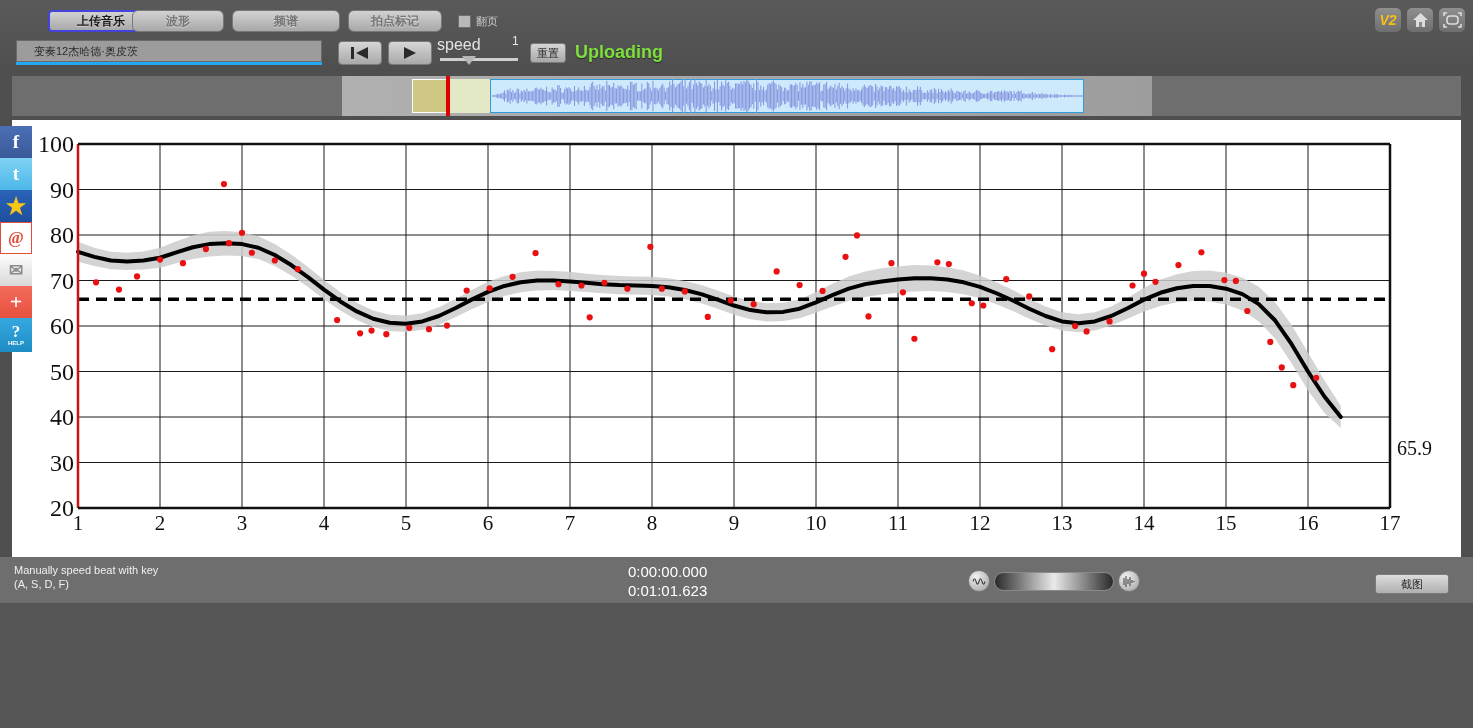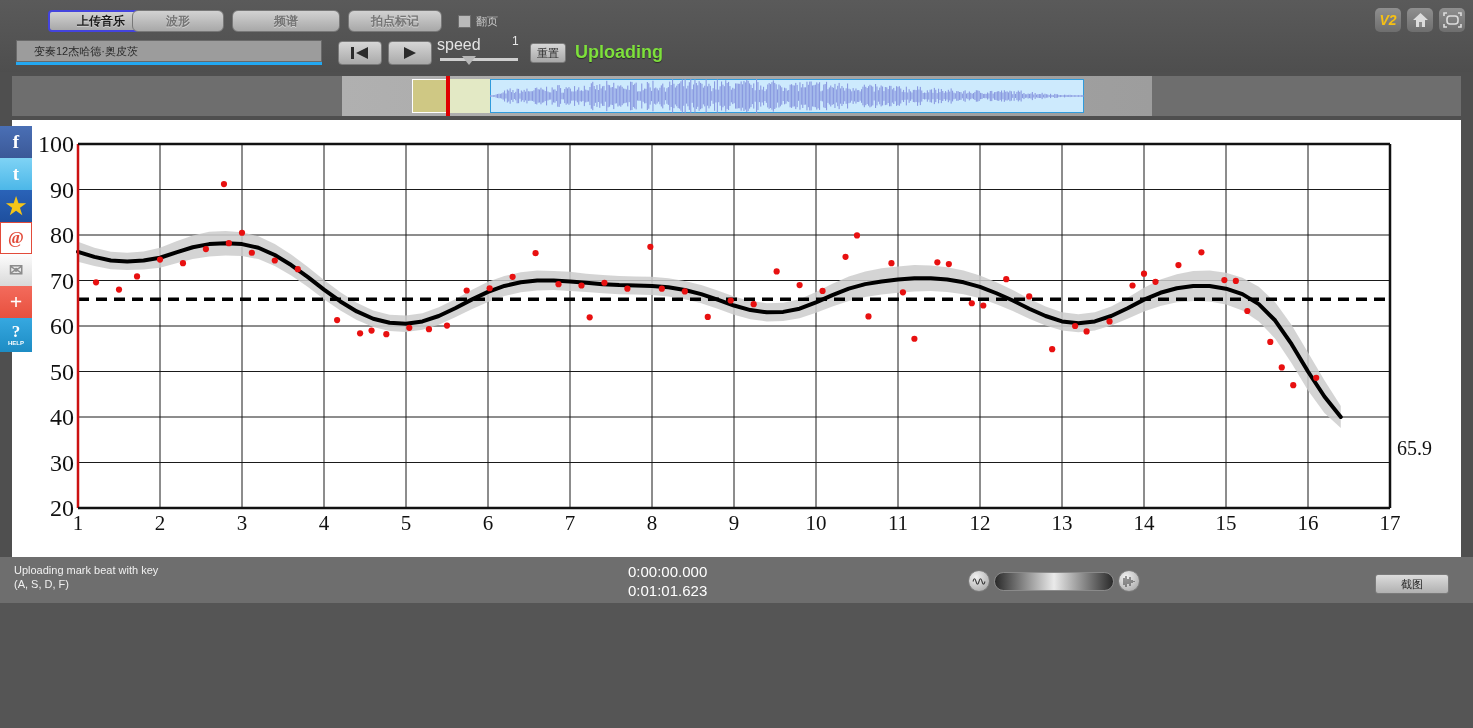--- a/index.html
+++ b/index.html
@@ -802,21 +802,21 @@
         <span class="sglyph" style="font-size:22px;">+</span>
       </div>
     <div class="sicon s-hp" style="height:34px;flex-direction:column;gap:0;">
       <span class="sglyph" style="font-size:17px;line-height:16px;">?</span>
       <span style="font-size:6px;color:#fff;font-weight:bold;">HELP</span>
     </div>
   </div>
 
   <div class="statusbar"></div>
   <div class="hint">
-    <div>Uploading mark beat with key</div>
+    <div>Manually speed beat with key</div>
     <div>(A, S, D, F)</div>
   </div>
   <div class="timebox">
     <div>0:00:00.000</div>
     <div>0:01:01.623</div>
   </div>
   <div class="volwrap">
     <div class="volknob">
       <svg width="15" height="13" viewBox="0 0 15 13">
         <path d="M1 6.5 Q2.5 1 4 6.5 Q5.5 12 7 6.5 Q8.5 1 10 6.5 Q11.5 12 13 6.5" fill="none" stroke="#3a3a3a" stroke-width="1.1"></path>

